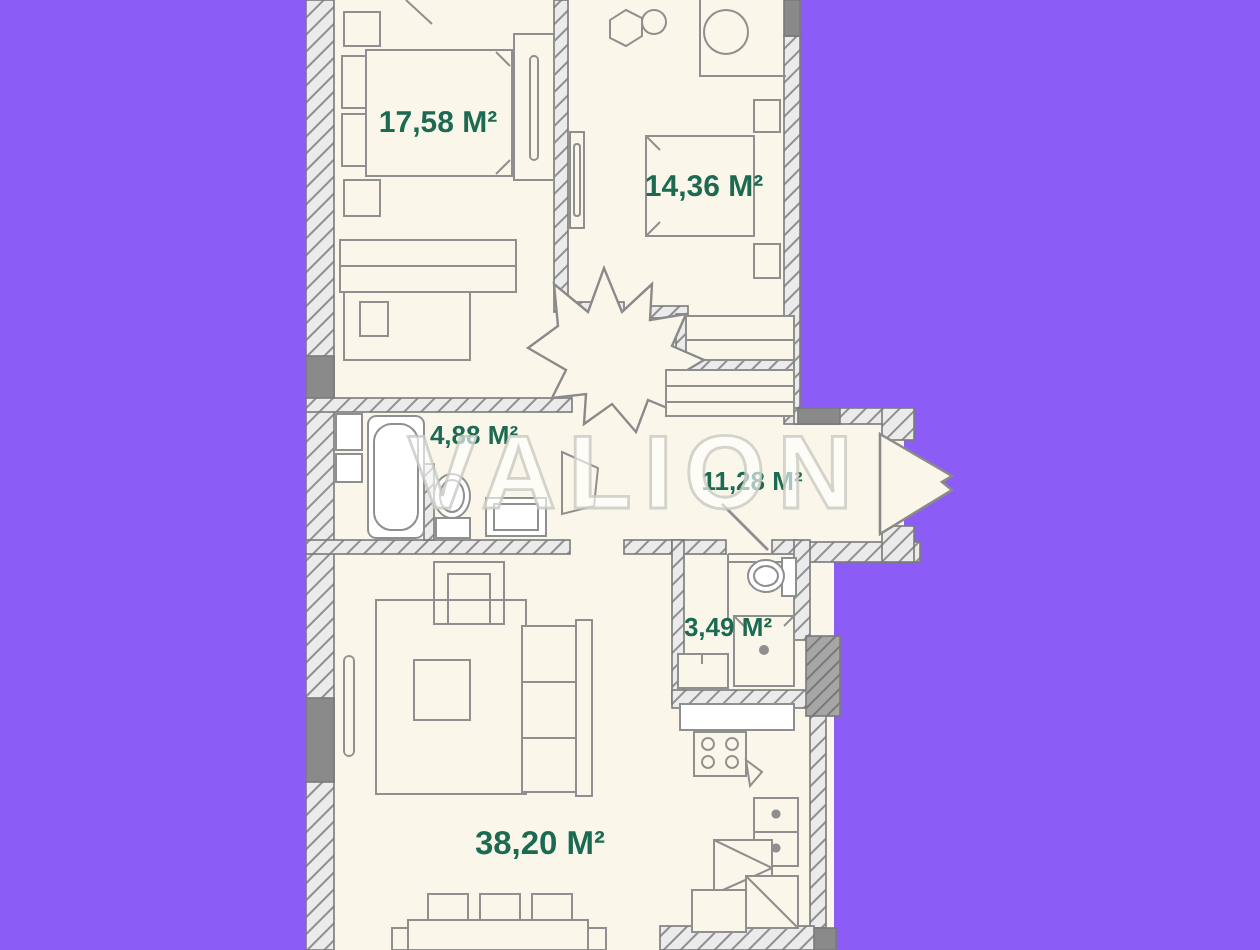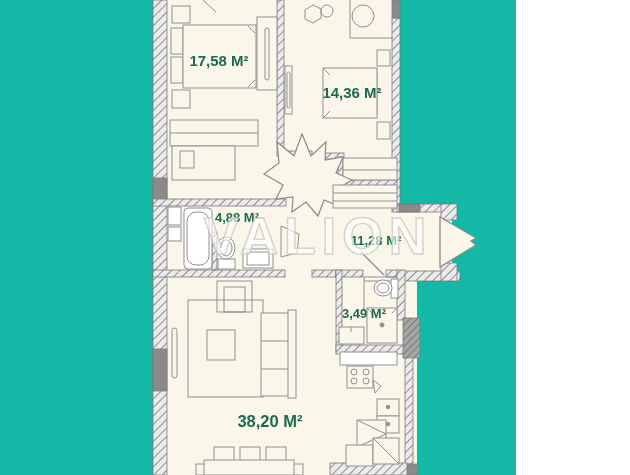--- a/index.html
+++ b/index.html
@@ -1,16 +1,16 @@
 <!DOCTYPE html>
 <html><head>
 <meta charset="utf-8">
 <style>
   html,body{margin:0;padding:0;background:#ffffff;}
-  #stage{position:relative;width:516px;height:475px;background:#14b8a6;overflow:hidden;
+  #stage{position:relative;width:630px;height:475px;background:#8b5cf6;overflow:hidden;
          font-family:"Liberation Sans",sans-serif;}
   svg{display:block;}
   .room-label{font-family:"Liberation Sans",sans-serif;font-weight:bold;}
   .wm{font-family:"Liberation Sans",sans-serif;font-weight:bold;letter-spacing:6px;
       fill:#ffffff;fill-opacity:.62;stroke:#c9c9c2;stroke-opacity:.8;stroke-width:1.4px;}
 </style>
 </head>
 <body>
 
 <div id="stage">

